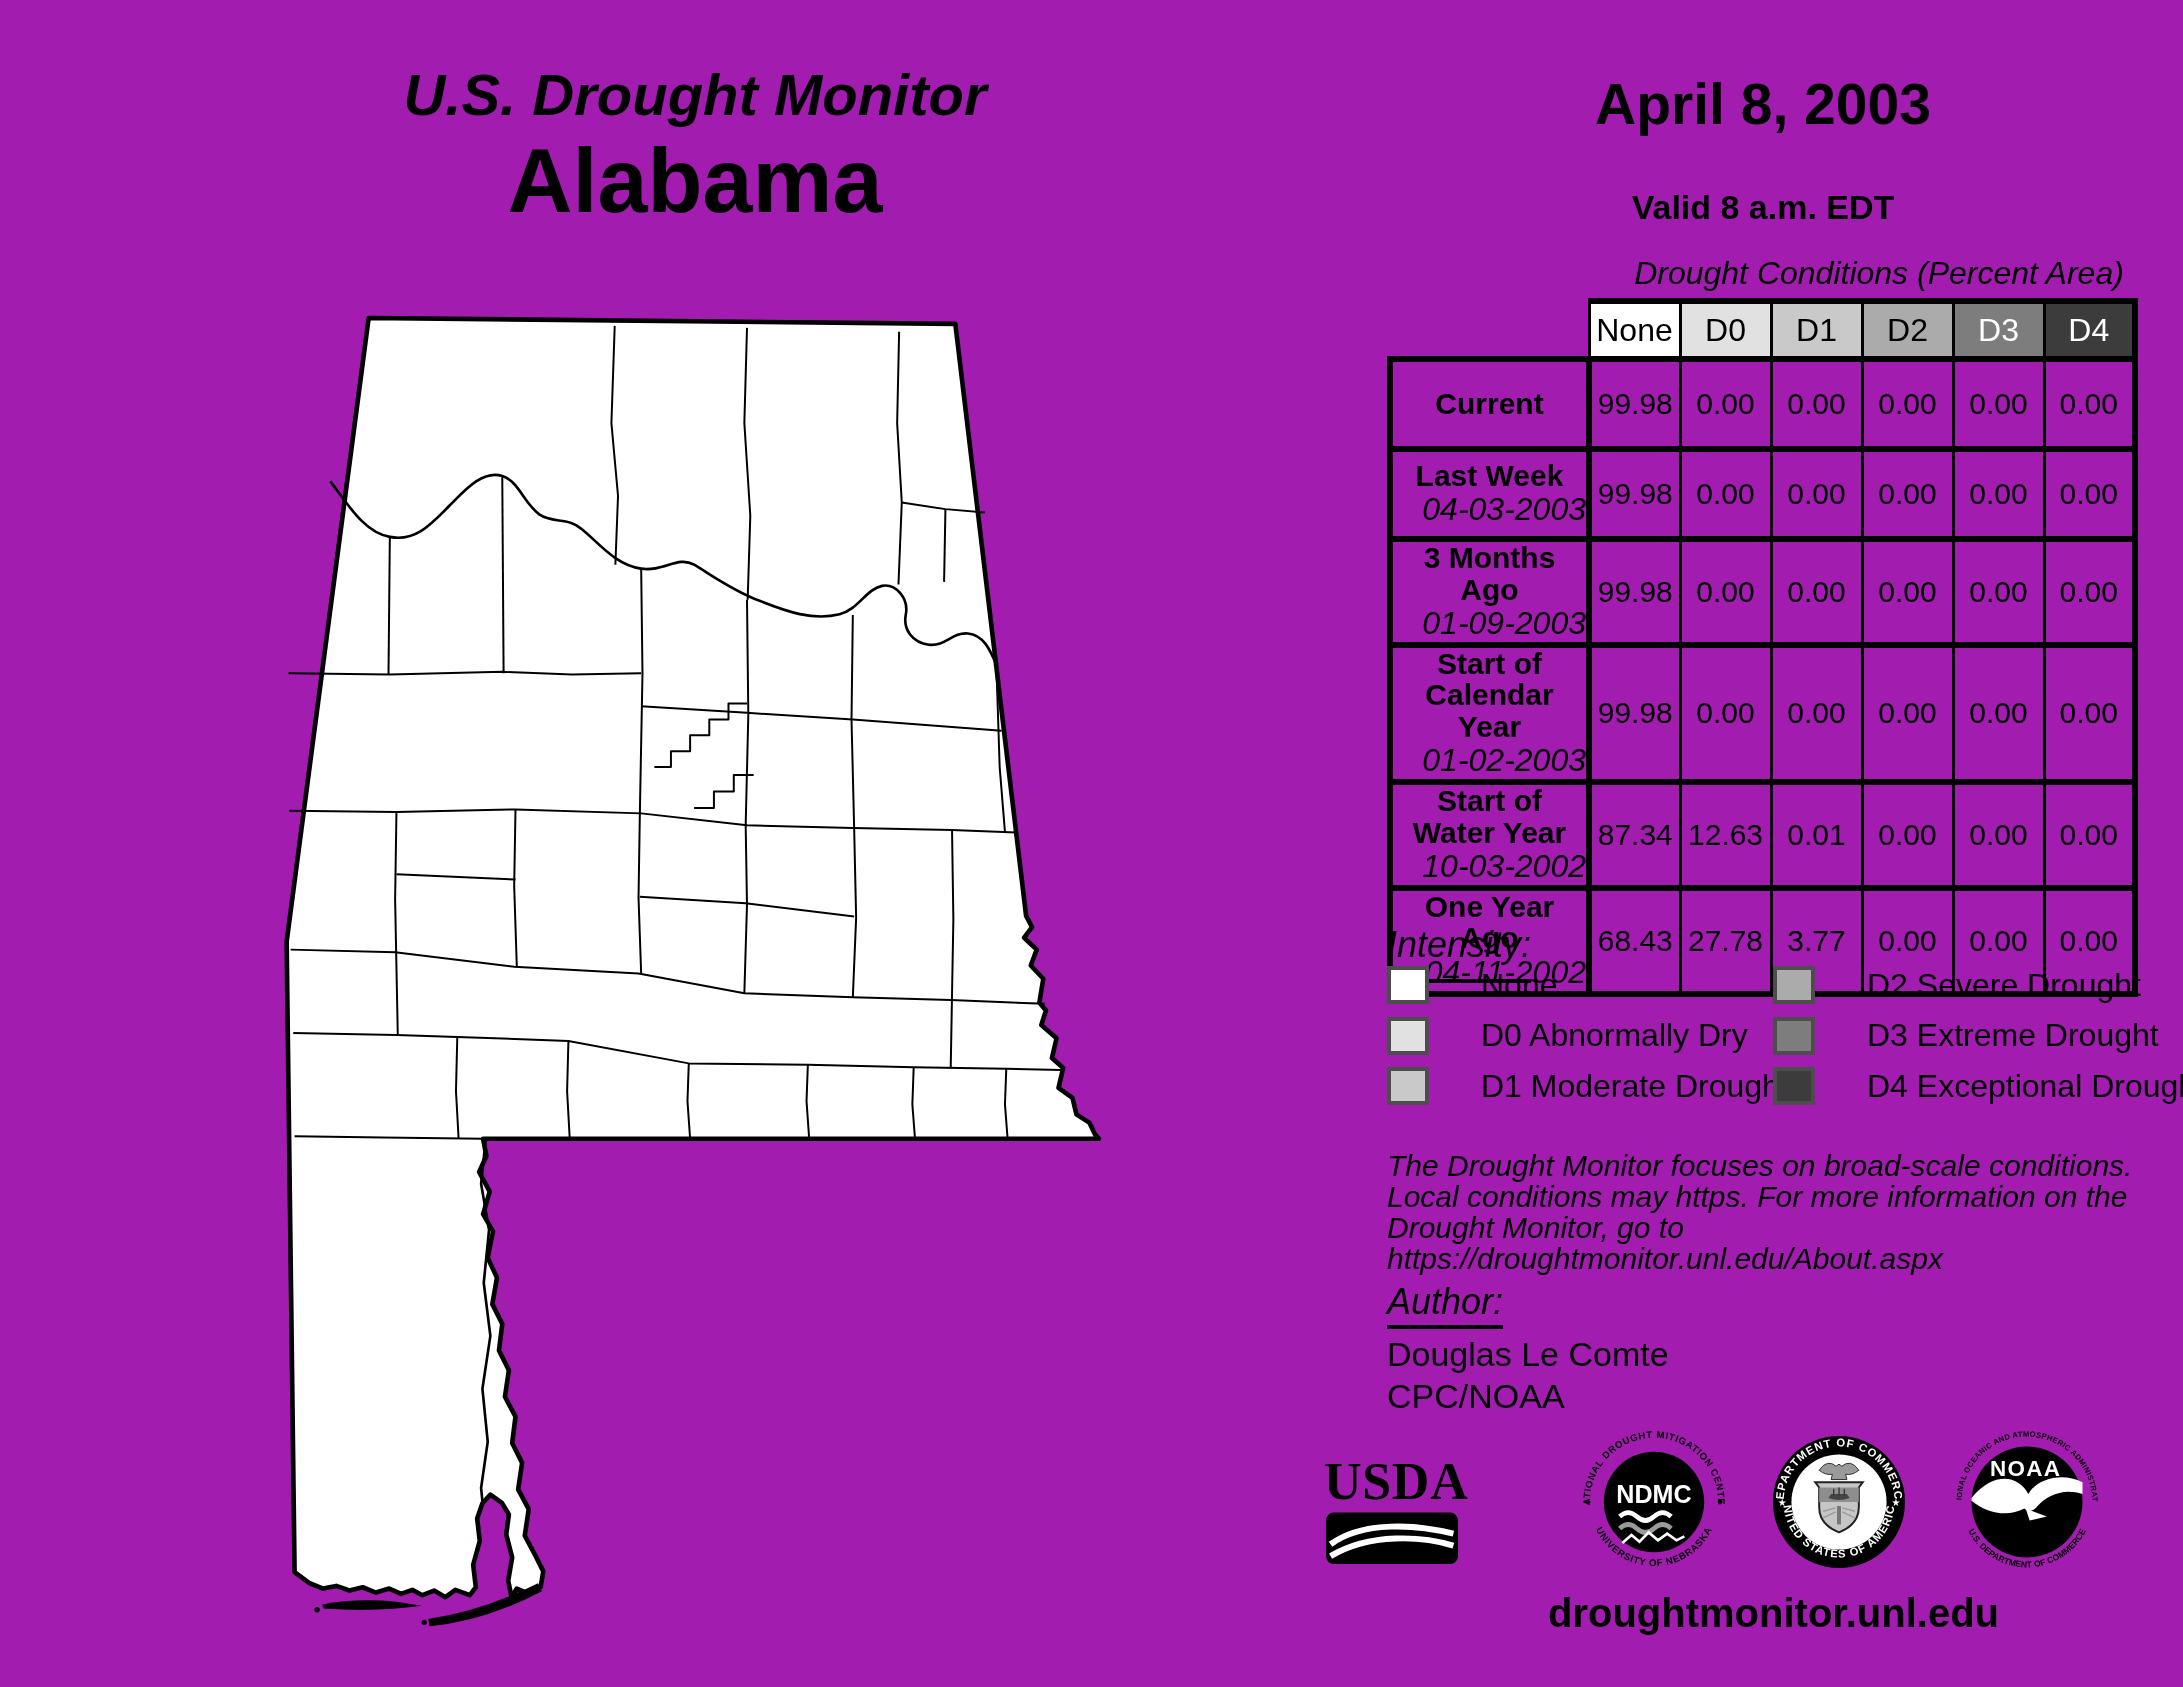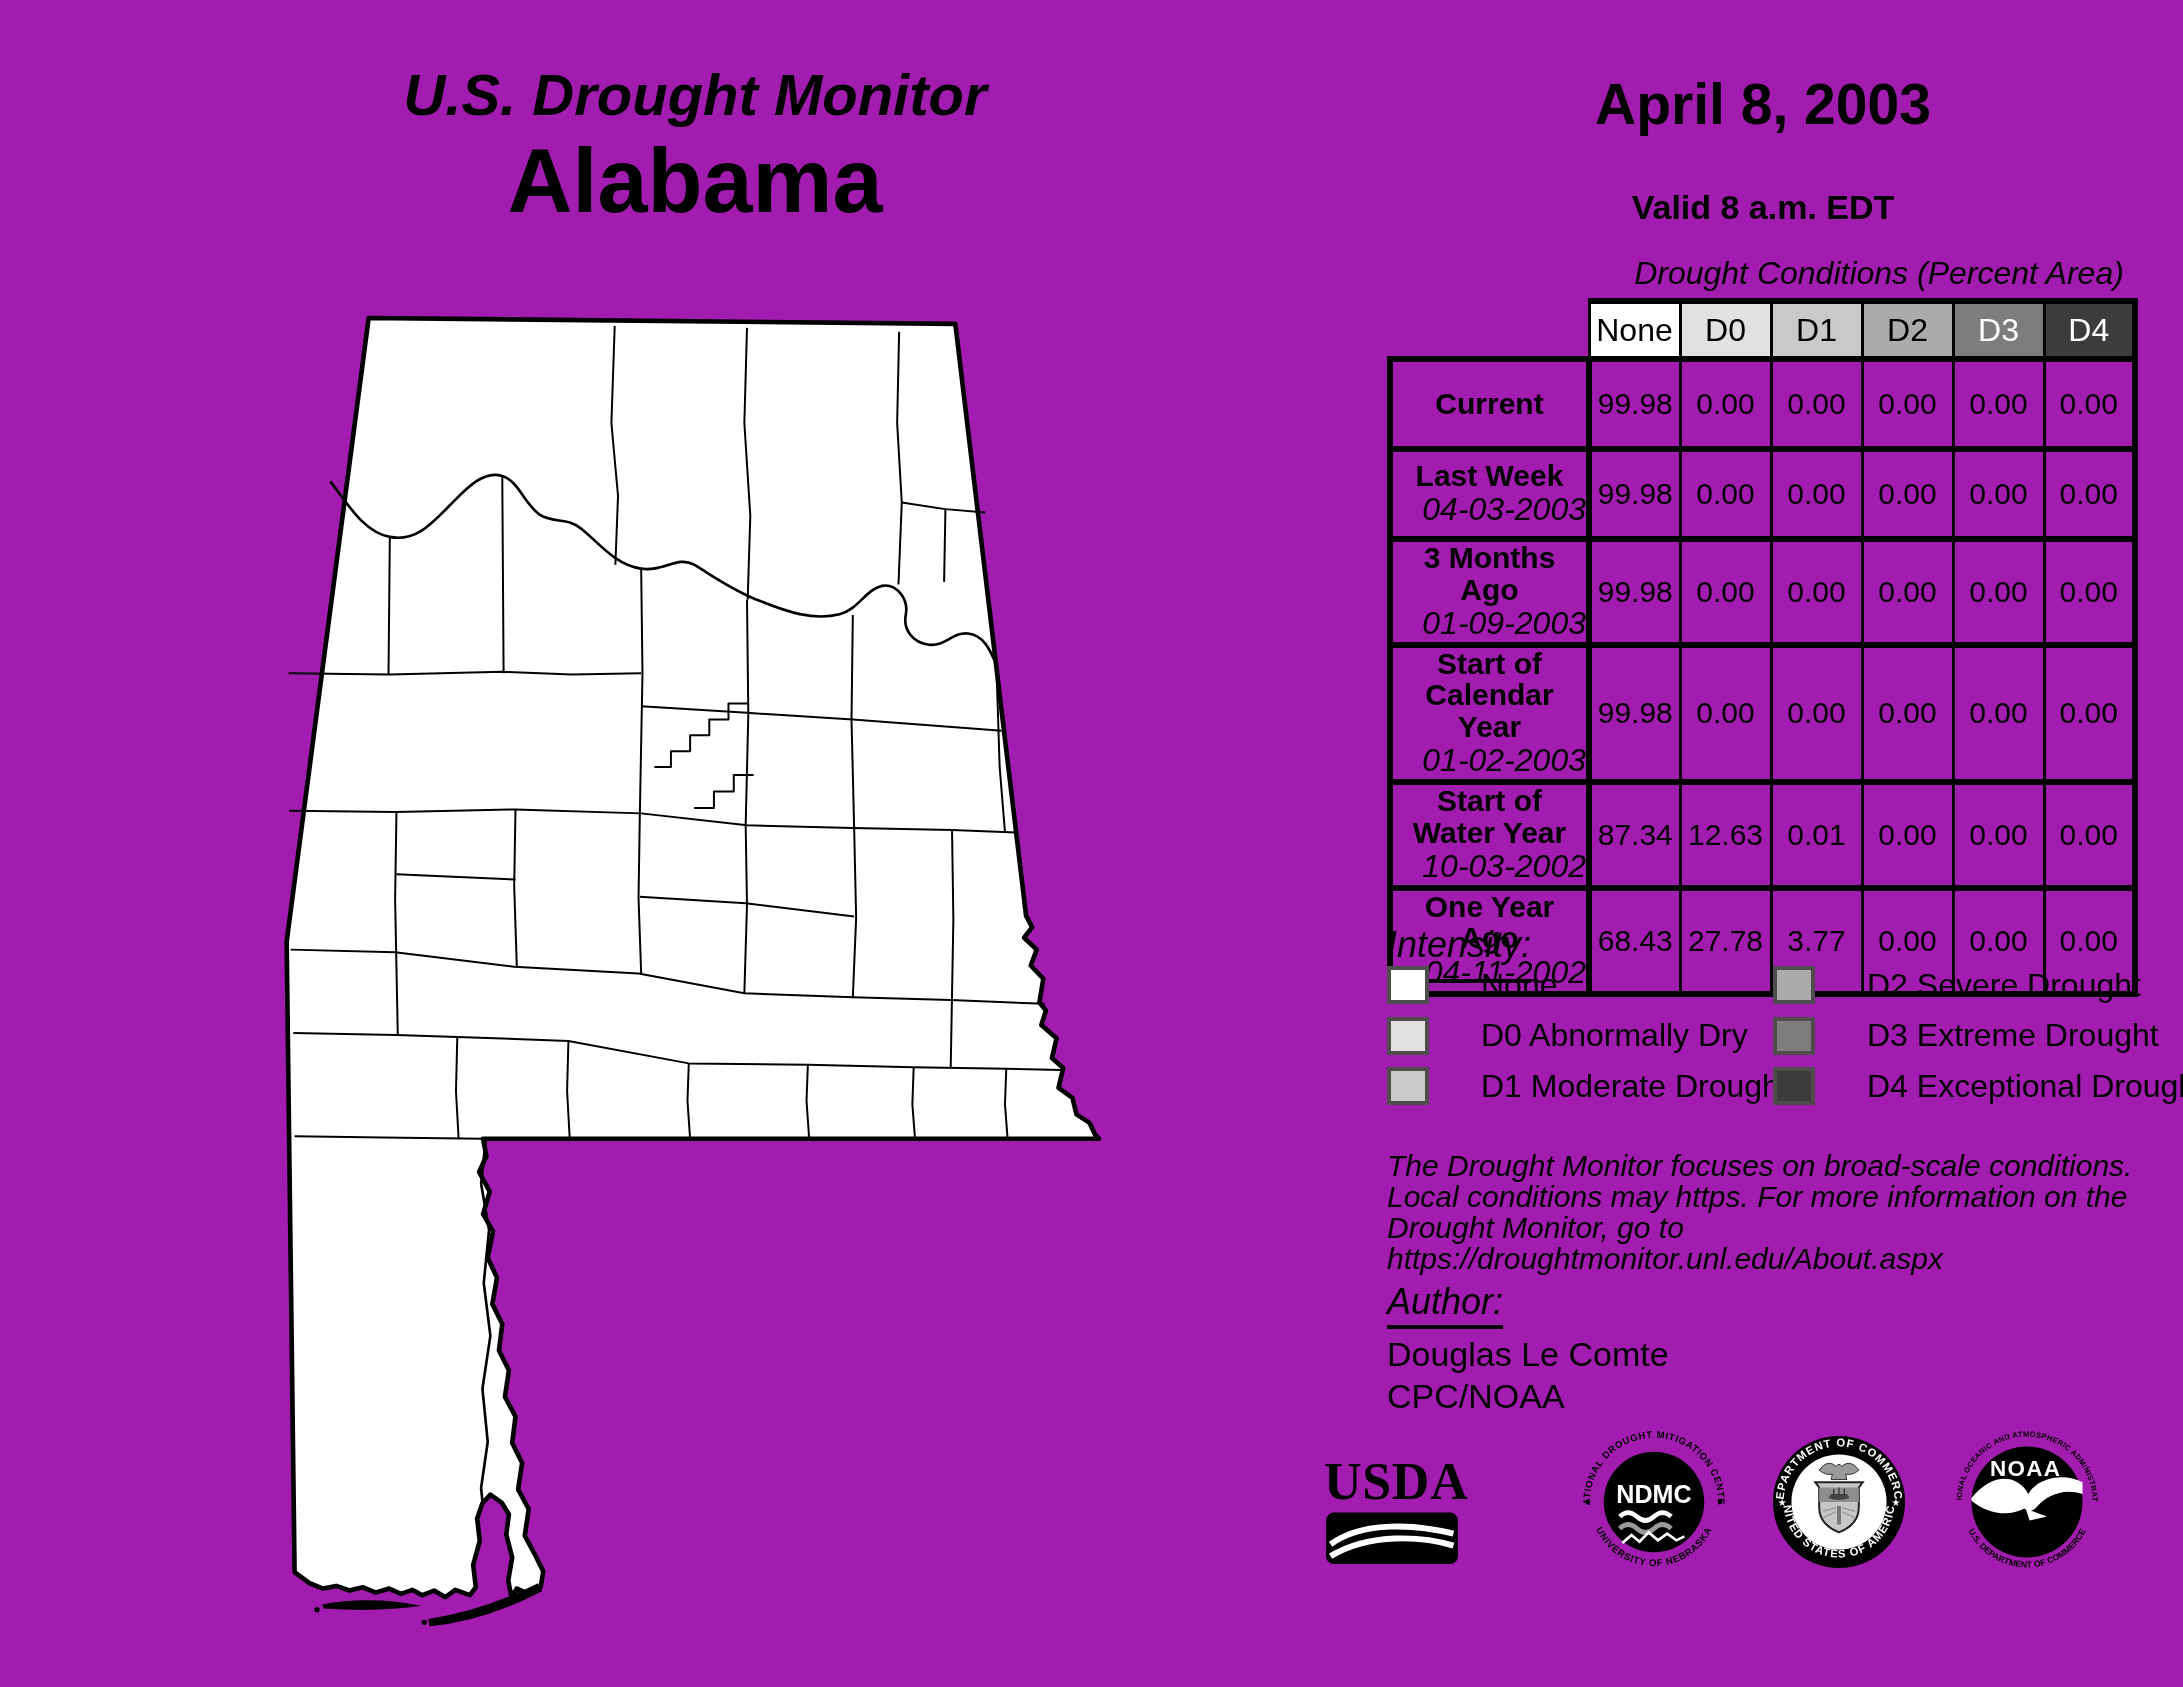--- a/index.html
+++ b/index.html
@@ -351,15 +351,16 @@
     </text>
     <circle r="84" fill="#000"></circle>
     <g fill="#fff">
       <path d="M -84 -6 C -50 -48 -12 -40 2 -12 C 14 -34 52 -46 84 -30 L 84 -12
                C 56 -22 30 -10 16 6 C 10 14 2 16 -4 10 C -30 24 -62 16 -84 -2 Z"></path>
       <path d="M -2 10 L 30 22 L 4 28 Z"></path>
     </g>
     <text class="sealtext" x="-2" y="-40" fill="#fff" font-size="34" letter-spacing="2" text-anchor="middle">NOAA</text>
   </svg>
 
+  <div class="abs" id="footer-url">droughtmonitor.unl.edu</div>
 
 </div>
 
 
 </body></html>

